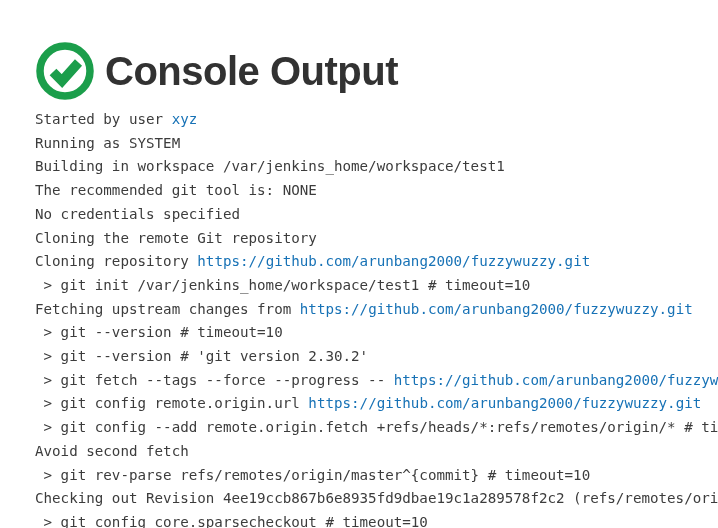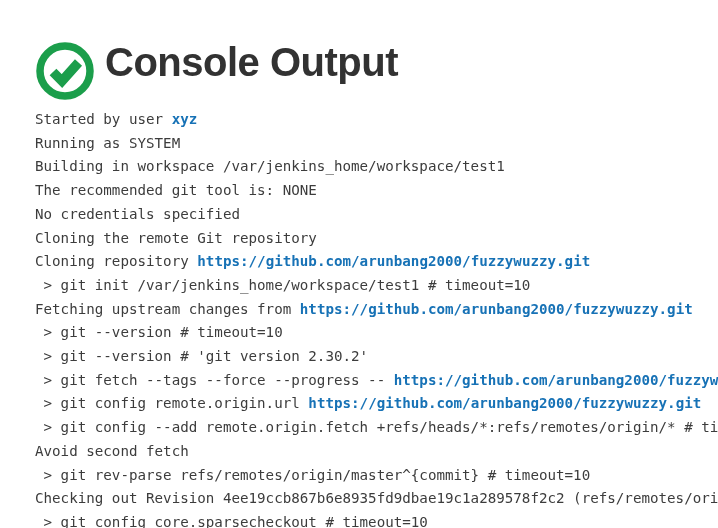--- a/index.html
+++ b/index.html
@@ -14,21 +14,21 @@
     margin: 0;
     padding: 0;
     width: 718px;
     height: 528px;
     overflow: hidden;
     background: var(--background);
     font-family: "Liberation Sans", sans-serif;
   }
   .page-header {
     display: flex;
-    align-items: flex-start;
+    align-items: center;
     gap: 11px;
     margin: 42px 0 0 36px;
   }
   .status-icon {
     width: 58px;
     height: 58px;
     flex: 0 0 auto;
   }
   .page-title {
     font-size: 40px;
@@ -46,21 +46,21 @@
     line-height: 23.7px;
     color: var(--text);
     white-space: pre;
     overflow: hidden;
   }
   .console-line {
     white-space: pre;
   }
   .console-link {
     color: var(--link);
-    font-weight: bold;
+    font-weight: normal;
     text-decoration: none;
     cursor: pointer;
   }
 </style>
 </head>
 <body>
 
 <div class="page-header">
   <svg class="status-icon" viewBox="0 0 58 58" aria-hidden="true">
     <circle cx="29" cy="29" r="25" fill="none" stroke="var(--success_green)" stroke-width="7.5"></circle>

